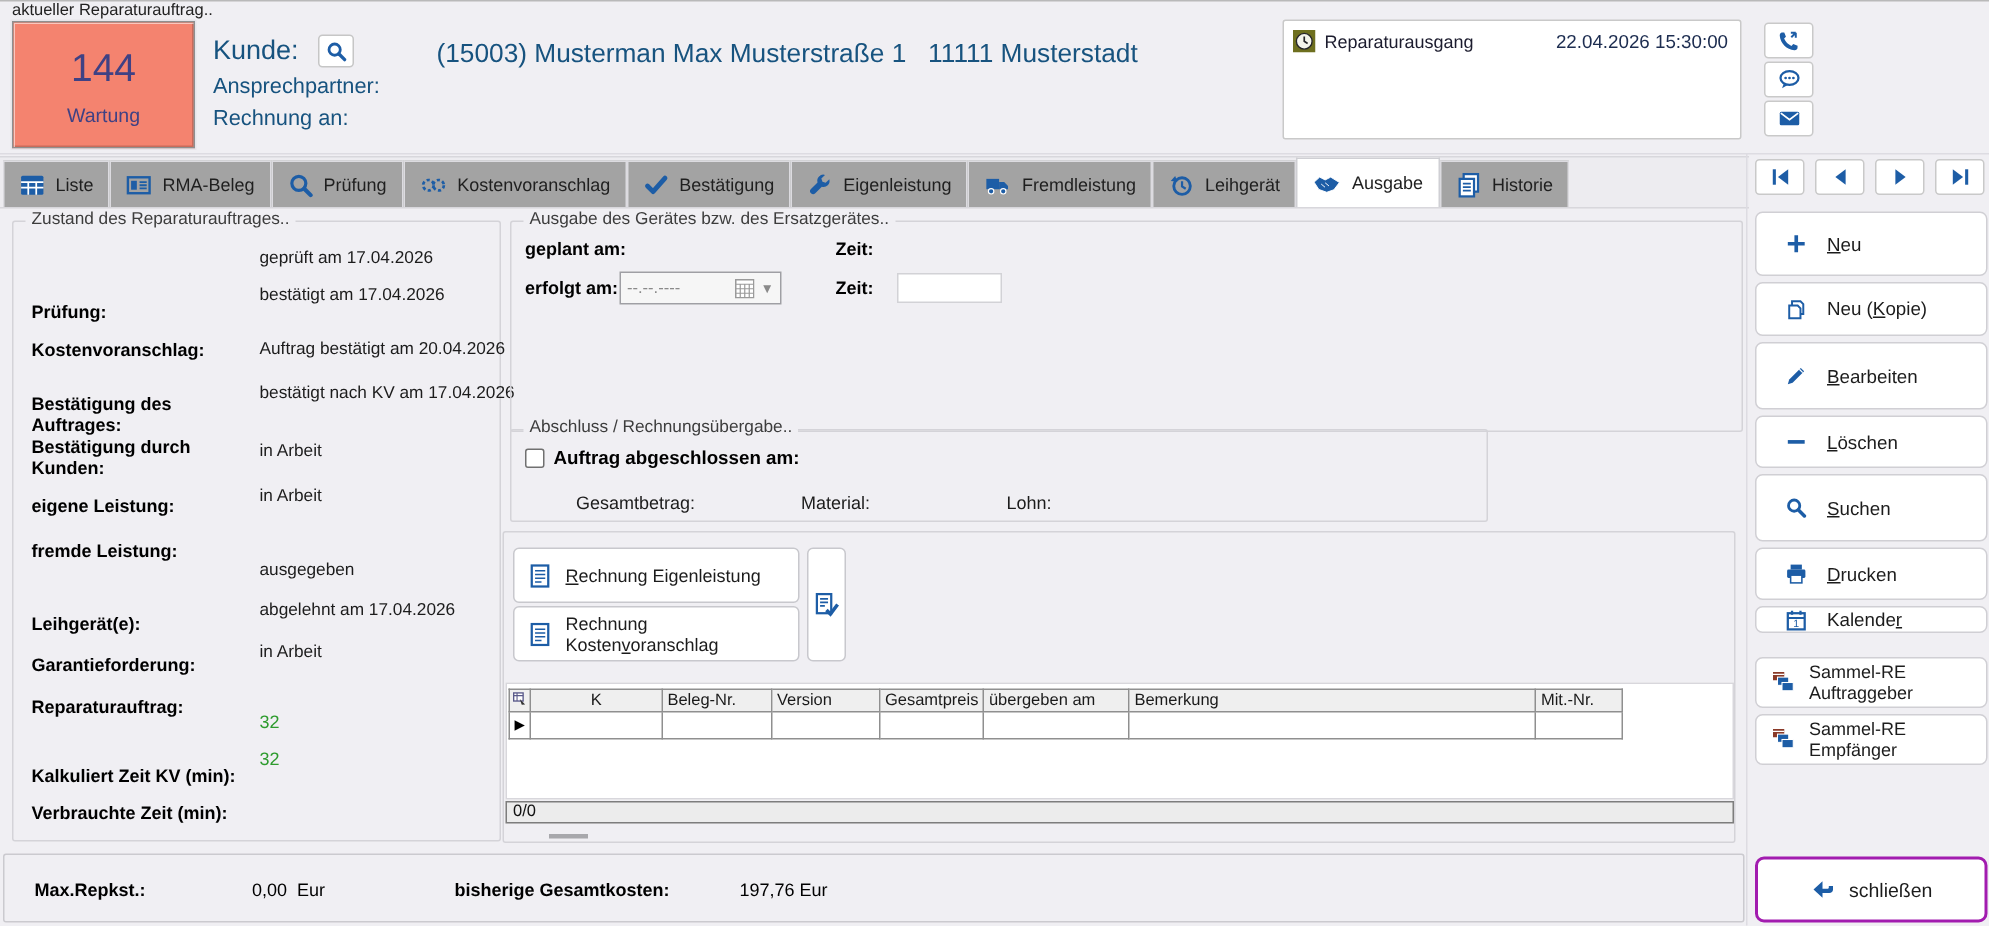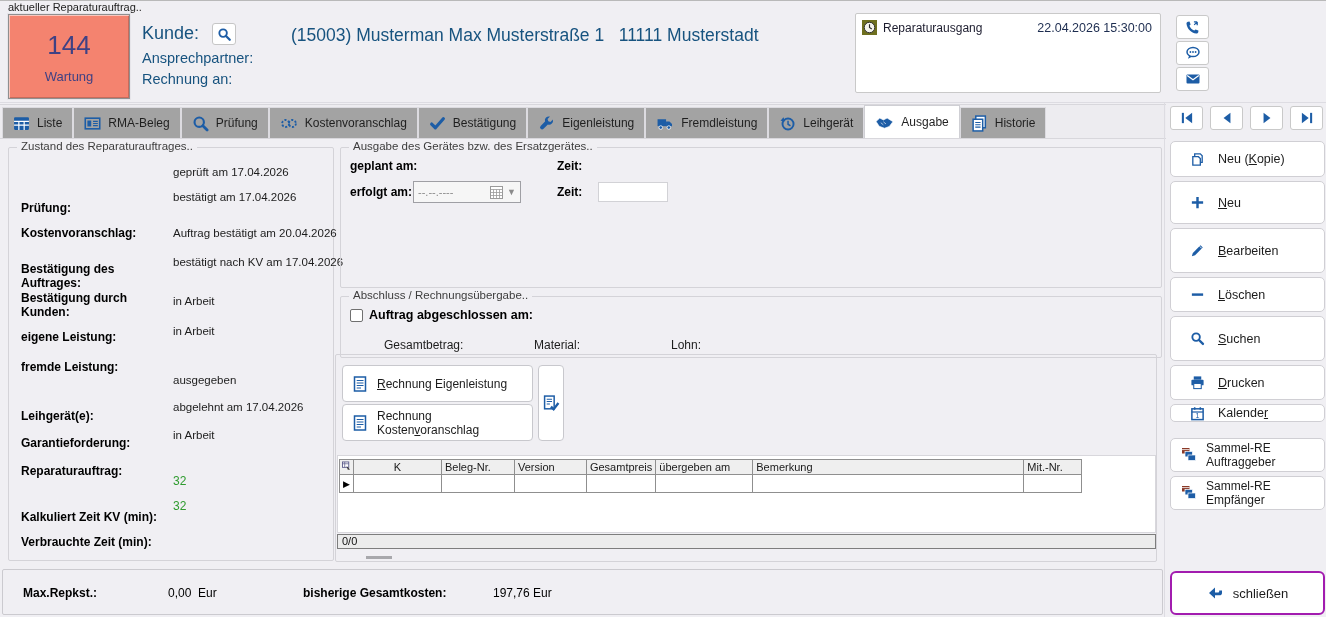--- a/index.html
+++ b/index.html
@@ -337,21 +337,21 @@
             <rect x=".5" y=".5" width="12" height="12" fill="#fff" stroke="#9a9a9a"></rect>
             <path d="M.5 3.5 H12.5 M.5 6.5 H12.5 M.5 9.5 H12.5 M3.5 3.5 V12.5 M6.5 3.5 V12.5 M9.5 3.5 V12.5" stroke="#9a9a9a" stroke-width=".8"></path>
           </svg>
         </span>
       <span class="dp-arrow">▼</span>
     </div>
     <div class="fline-label" style="left:216px;top:37px;">Zeit:</div>
     <input class="time-input" type="text" value="" style="">
   </div>
 
-  <div class="gbox" style="left:340px;top:295px;width:822px;height:62px;">
+  <div class="gbox" style="left:340px;top:285px;width:652px;height:62px;">
     <div class="gbox-title">Abschluss / Rechnungsübergabe..</div>
     <div class="chk"></div>
     <div class="chk-label">Auftrag abgeschlossen am:</div>
     <div class="amt-label" style="left:43px;">Gesamtbetrag:</div>
     <div class="amt-label" style="left:193px;">Material:</div>
     <div class="amt-label" style="left:330px;">Lohn:</div>
   </div>
 
   <div class="gbox" style="left:335px;top:353px;width:822px;height:208px;">
     <div class="inv-btn" style="left:6px;top:10px;">
@@ -421,36 +421,36 @@
         </tr>
       </tbody>
         </table>
     </div>
     <div class="pager-bar">0/0</div>
     <div class="grip"></div>
   </div>
 
   <div class="vdivider"></div>
   <div class="sidebar">
+    <div class="side-btn" style="height:43px;">
+      <span class="ic blue">
+          <svg width="15" height="15" viewBox="0 0 16 16">
+            <path d="M8 2 V14 M2 8 H14" stroke="currentColor" stroke-width="2.6"></path>
+          </svg>
+        </span>
+      <span><u>N</u>eu</span>
+    </div>
     <div class="side-btn" style="height:36px;">
       <span class="ic blue">
           <svg width="15" height="15" viewBox="0 0 16 16">
             <path d="M5 2 H11 L13 4 V11 H5 Z" fill="#fff" stroke="currentColor" stroke-width="1.4"></path>
             <path d="M3 5 H9 L11 7 V14 H3 Z" fill="#fff" stroke="currentColor" stroke-width="1.4"></path>
           </svg>
         </span>
       <span>Neu (<u>K</u>opie)</span>
-    </div>
-    <div class="side-btn" style="height:43px;">
-      <span class="ic blue">
-          <svg width="15" height="15" viewBox="0 0 16 16">
-            <path d="M8 2 V14 M2 8 H14" stroke="currentColor" stroke-width="2.6"></path>
-          </svg>
-        </span>
-      <span><u>N</u>eu</span>
     </div>
     <div class="side-btn" style="height:45px;">
       <span class="ic blue">
           <svg width="15" height="15" viewBox="0 0 16 16">
             <path d="M2 14 L3 10.6 L11.2 2.4 L13.6 4.8 L5.4 13 Z" fill="currentColor"></path>
             <path d="M10.2 3.4 L12.6 5.8" stroke="#fff" stroke-width=".9"></path>
           </svg>
         </span>
       <span><u>B</u>earbeiten</span>
     </div>

